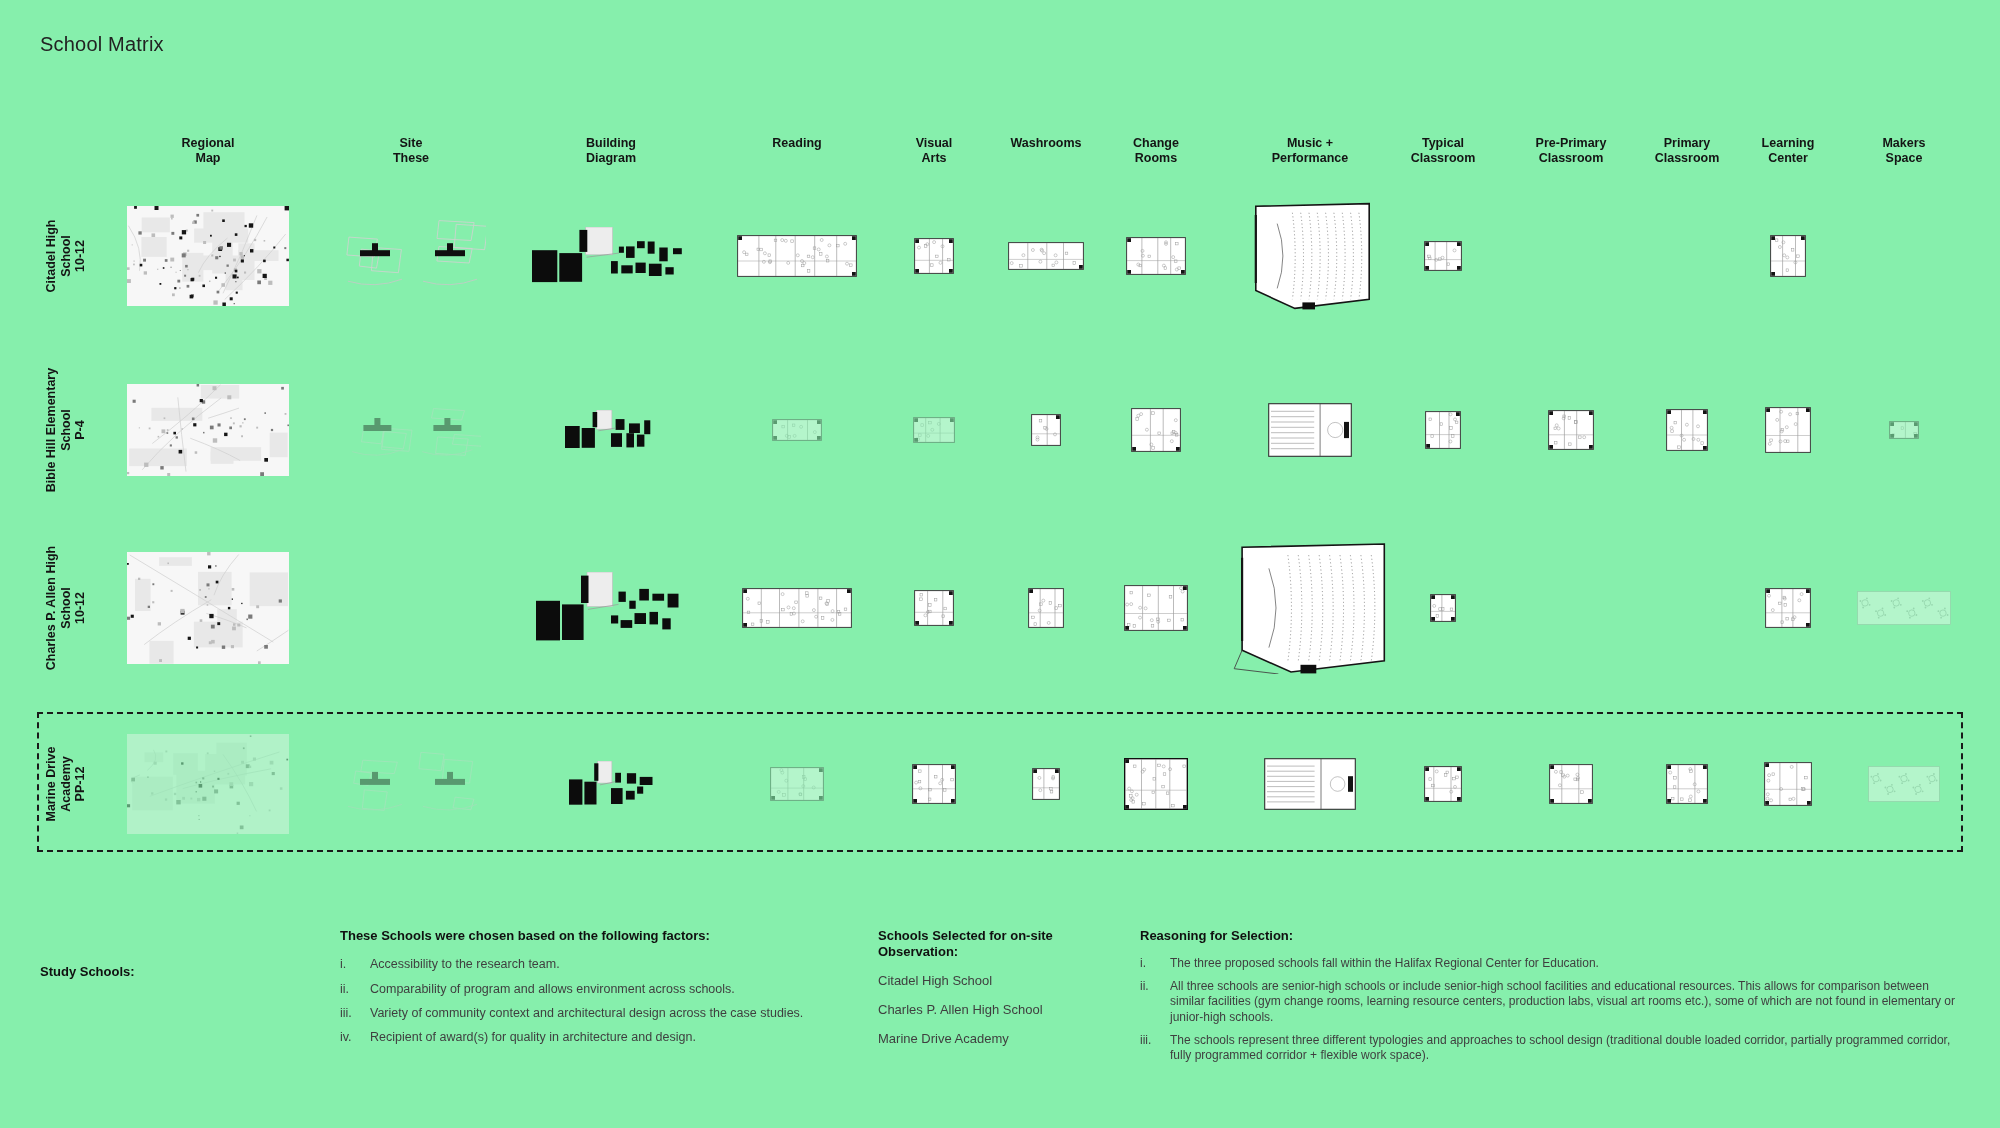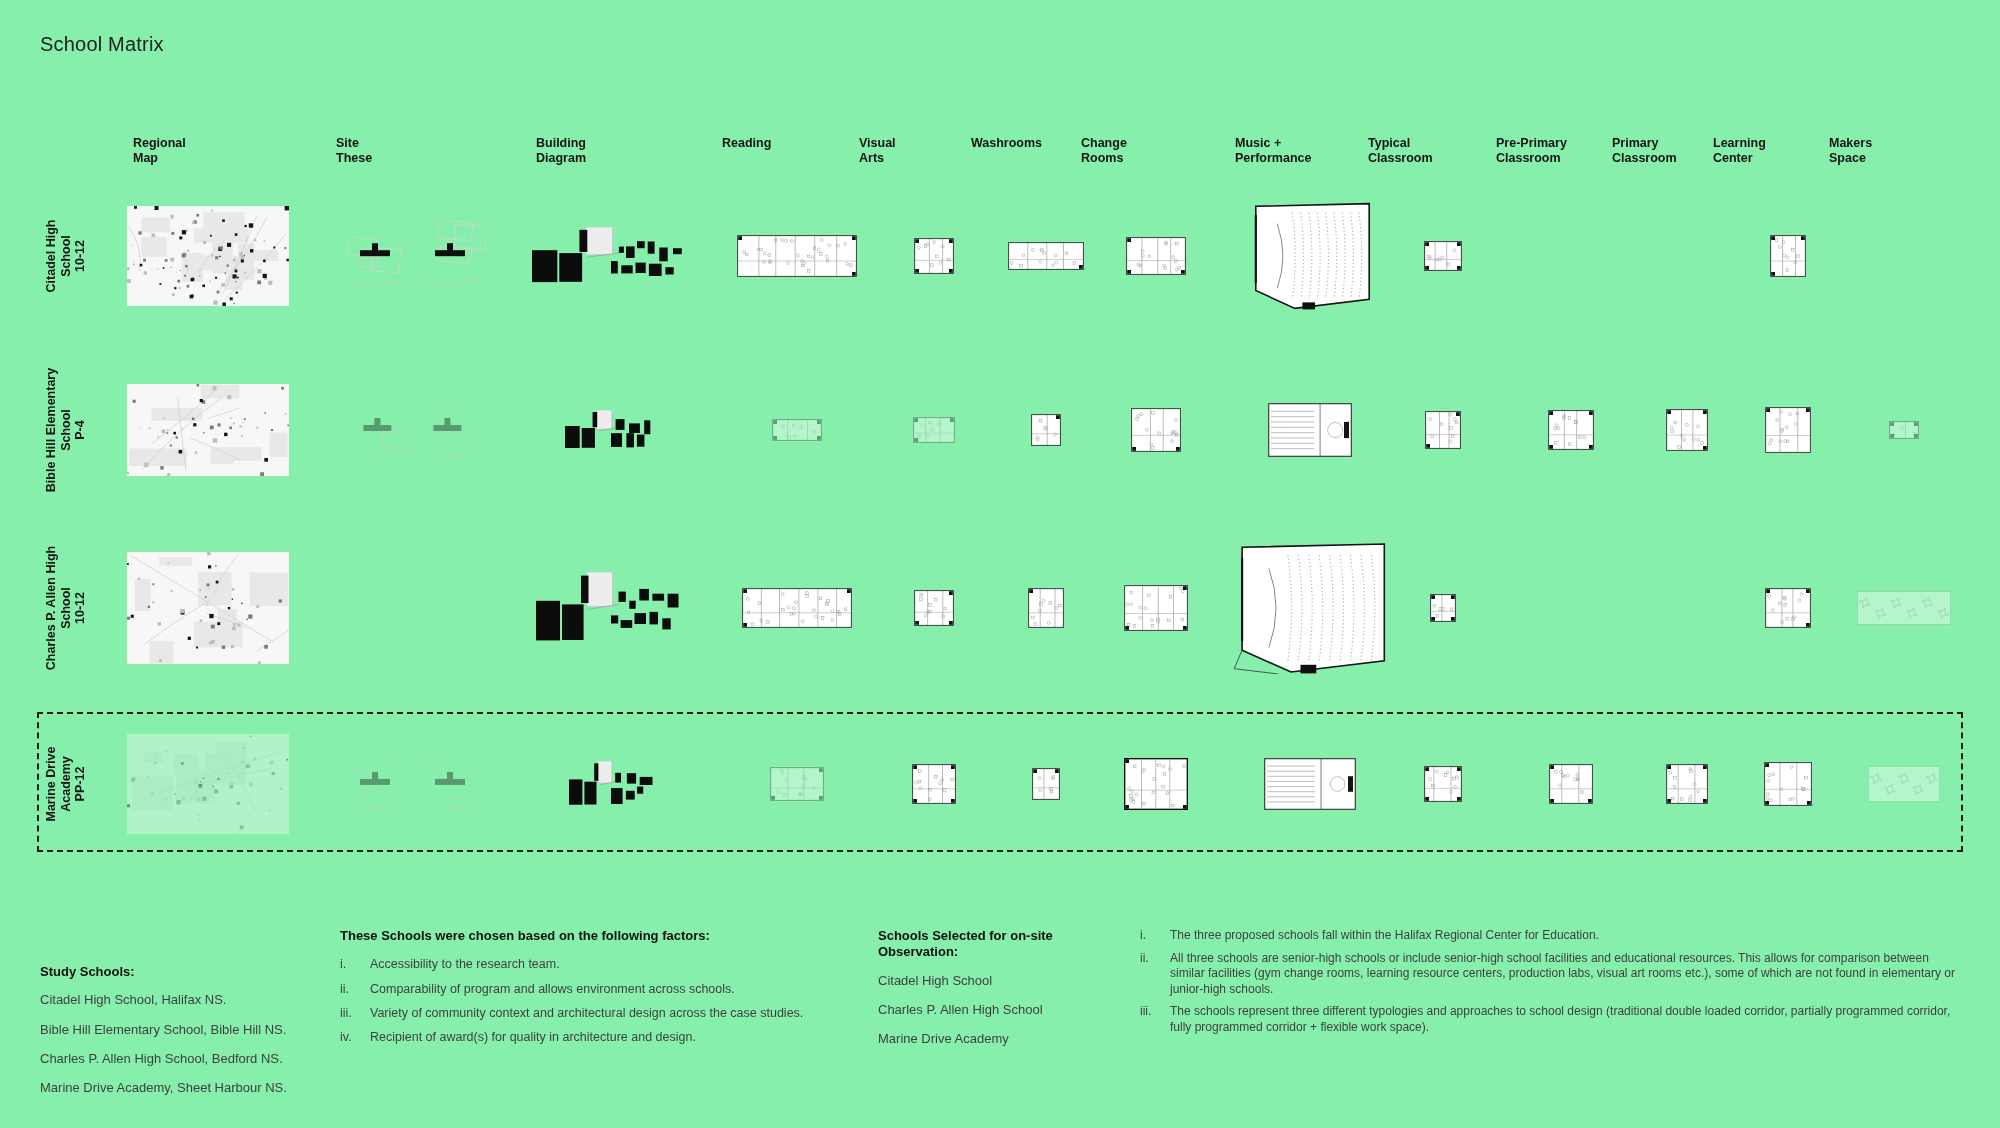--- a/index.html
+++ b/index.html
@@ -4,21 +4,21 @@
 <style>
   html,body{margin:0;padding:0;background:#ffffff;}
   #stage{
     position:relative;width:2000px;height:1128px;background:#86efac;overflow:hidden;
     font-family:"Liberation Sans",sans-serif;color:#1a1a1a;
   }
   .page-title{
     position:absolute;left:40px;top:33px;font-size:20px;font-weight:400;color:#222;letter-spacing:0.2px;
   }
   .col-header{
-    position:absolute;top:136px;width:150px;text-align:left;font-weight:bold;
+    position:absolute;top:136px;width:150px;text-align:center;font-weight:bold;
     font-size:12.5px;line-height:1.18;white-space:pre-line;color:#141414;
   }
   .row-label{
     position:absolute;width:180px;height:50px;display:flex;align-items:center;justify-content:center;
     transform:rotate(-90deg);text-align:center;font-weight:bold;font-size:12.5px;line-height:1.18;
     white-space:pre-line;color:#141414;
   }
   .cell{position:absolute;}
   .cell svg{display:block;}
   .cell.faint{opacity:0.38;}
@@ -37,26 +37,20 @@
 </head>
 <body>
 
 <div id="stage">
   <div class="page-title">School Matrix</div>
 
   <div class="highlight-box"></div>
 
   <div class="footer-block" style="left:40px;top:964px;width:300px">
     <div class="fheading">Study Schools:</div>
-    <div id="study-list">
-        <div class="plain-item">Citadel High School, Halifax NS.</div>
-        <div class="plain-item">Bible Hill Elementary School, Bible Hill NS.</div>
-        <div class="plain-item">Charles P. Allen High School, Bedford NS.</div>
-        <div class="plain-item">Marine Drive Academy, Sheet Harbour NS.</div>
-      </div>
   </div>
 
   <div class="footer-block" style="left:340px;top:928px;width:530px">
     <div class="fheading">These Schools were chosen based on the following factors:</div>
     <div id="factors-list">
         <div class="fitem">
           <span class="numeral">i.</span>
           <span class="txt">Accessibility to the research team.</span>
         </div>
         <div class="fitem">
@@ -77,20 +71,21 @@
   <div class="footer-block" style="left:878px;top:928px;width:240px">
     <div class="fheading">Schools Selected for on-site Observation:</div>
     <div id="onsite-list">
         <div class="plain-item">Citadel High School</div>
         <div class="plain-item">Charles P. Allen High School</div>
         <div class="plain-item">Marine Drive Academy</div>
       </div>
   </div>
 
   <div class="footer-block" style="left:1140px;top:928px;width:820px">
+    <div class="fheading">Reasoning for Selection:</div>
     <div id="reasoning-list">
         <div class="fitem">
           <span class="numeral">i.</span>
           <span class="txt">The three proposed schools fall within the Halifax Regional Center for Education.</span>
         </div>
         <div class="fitem">
           <span class="numeral">ii.</span>
           <span class="txt">All three schools are senior-high schools or include senior-high school facilities and educational resources. This allows for comparison between similar facilities (gym change rooms, learning resource centers, production labs, visual art rooms etc.), some of which are not found in elementary or junior-high schools.</span>
         </div>
         <div class="fitem">

